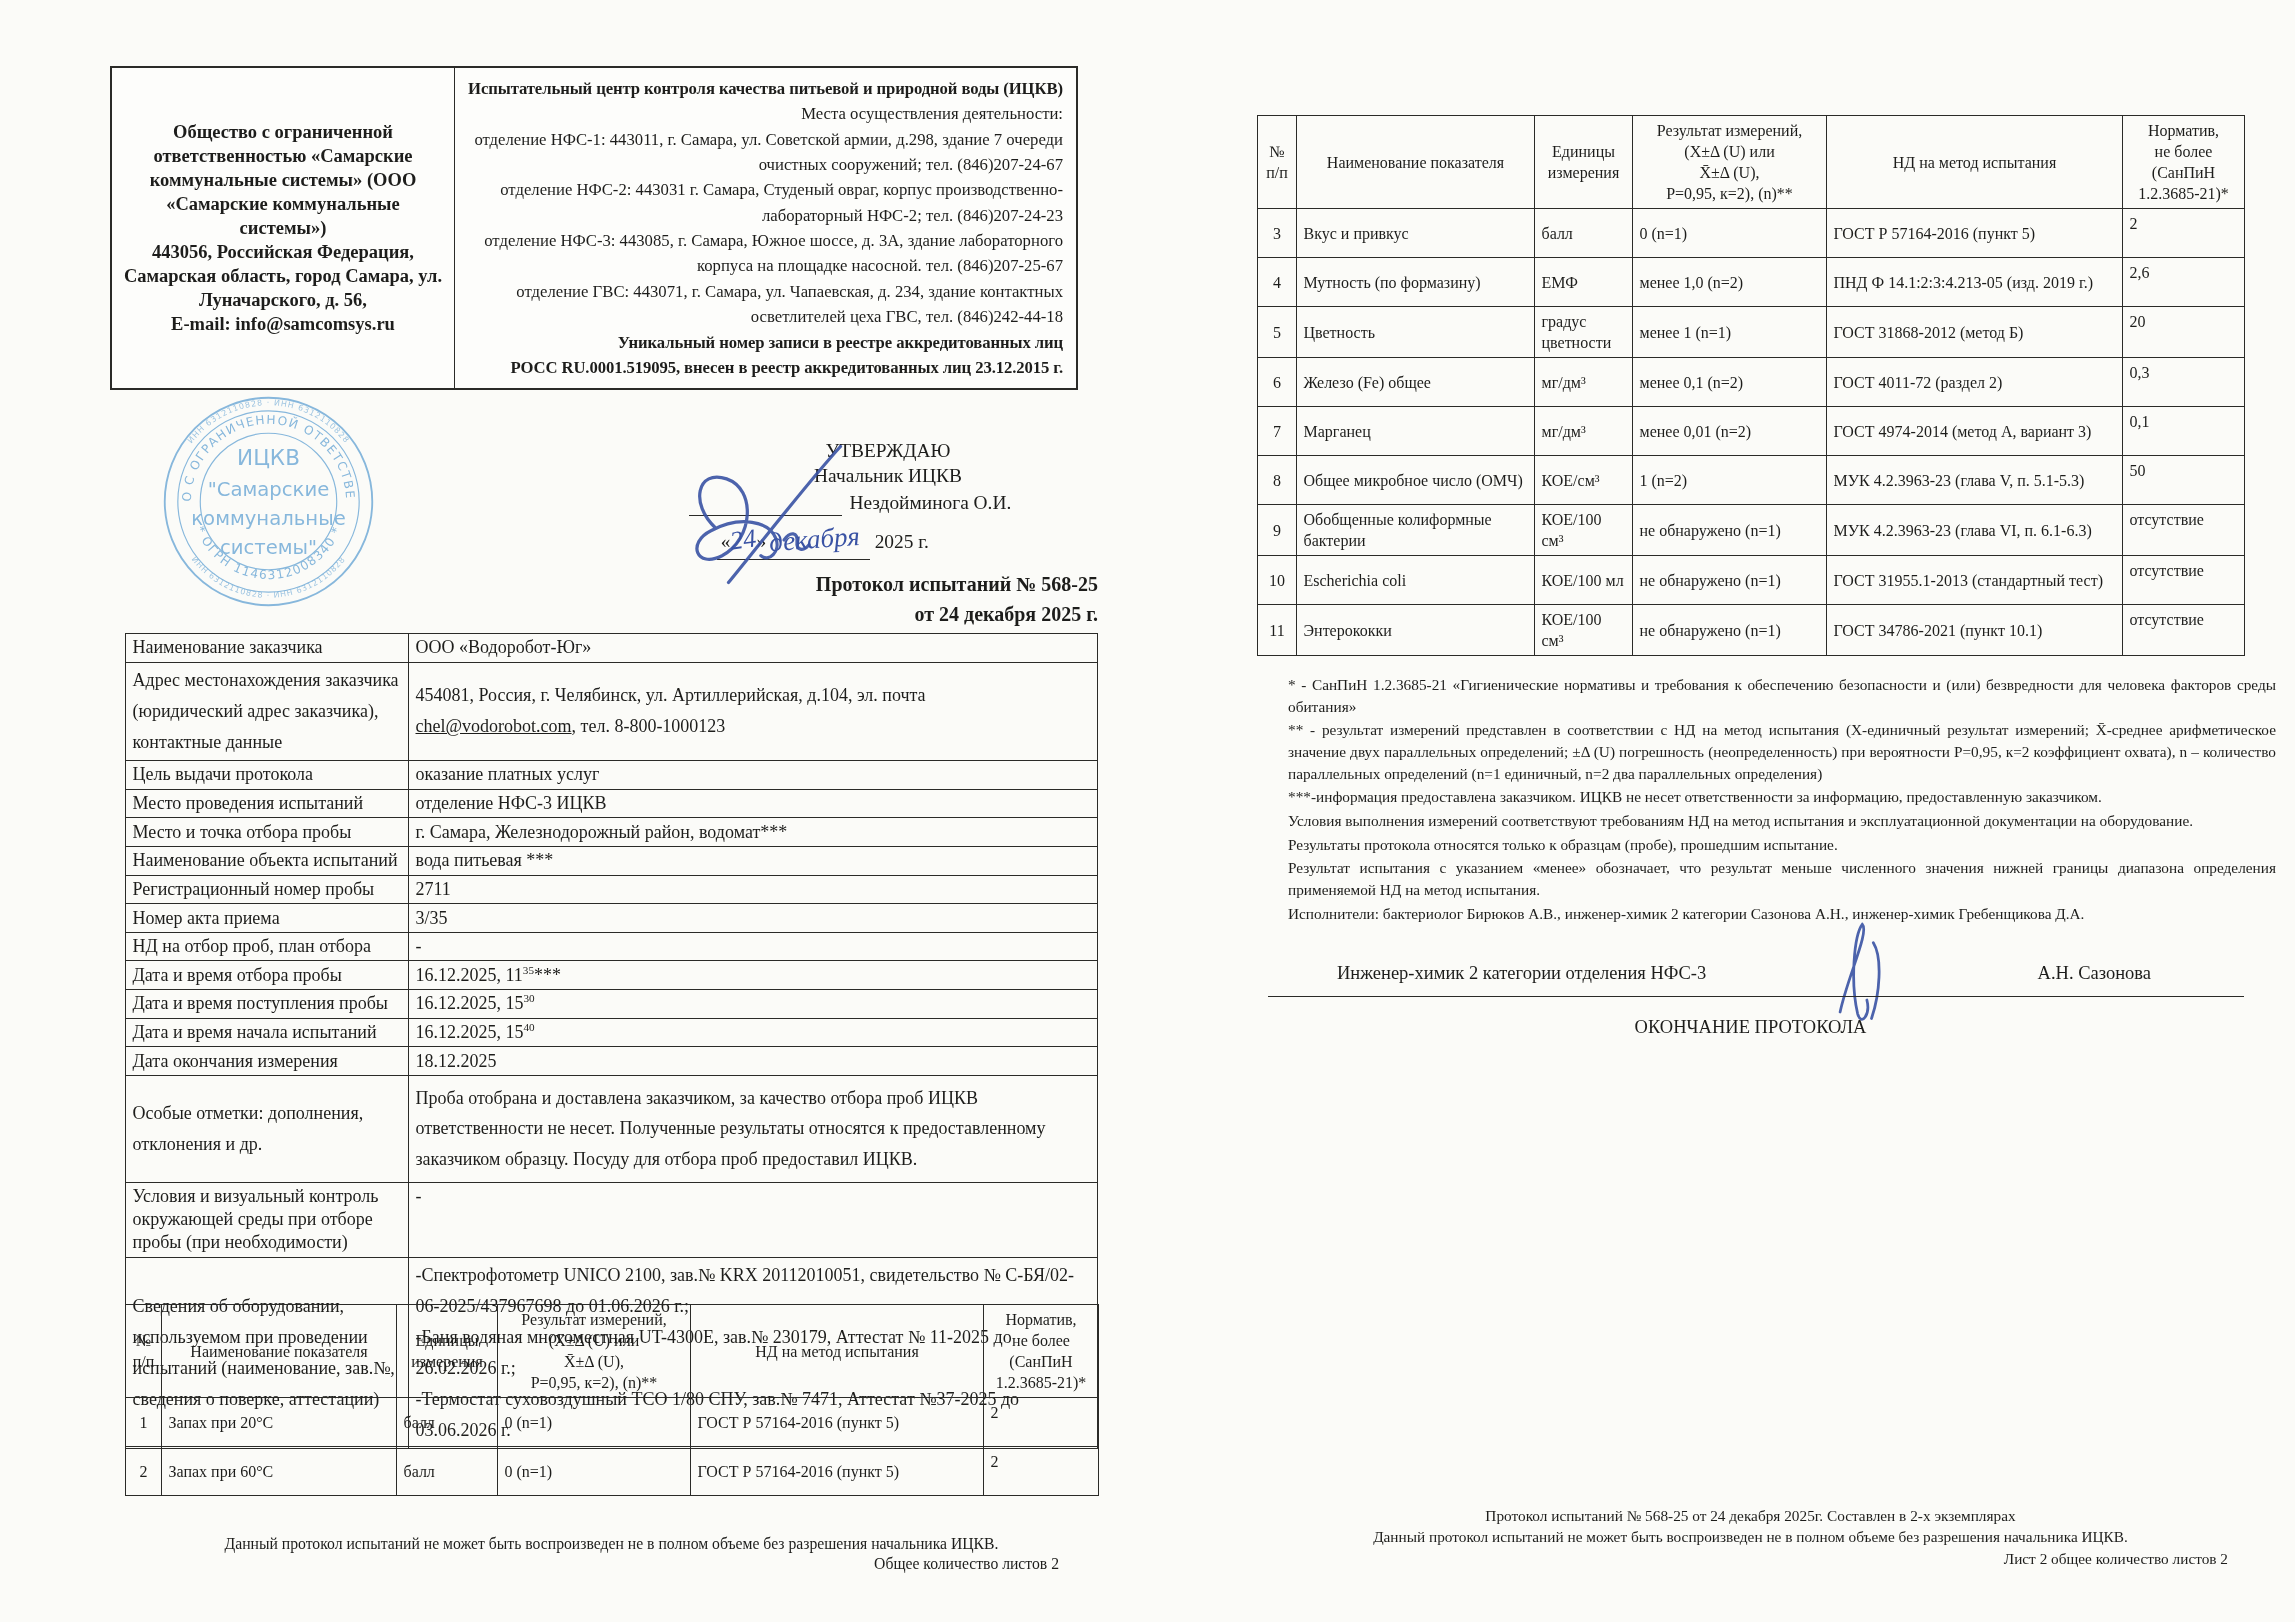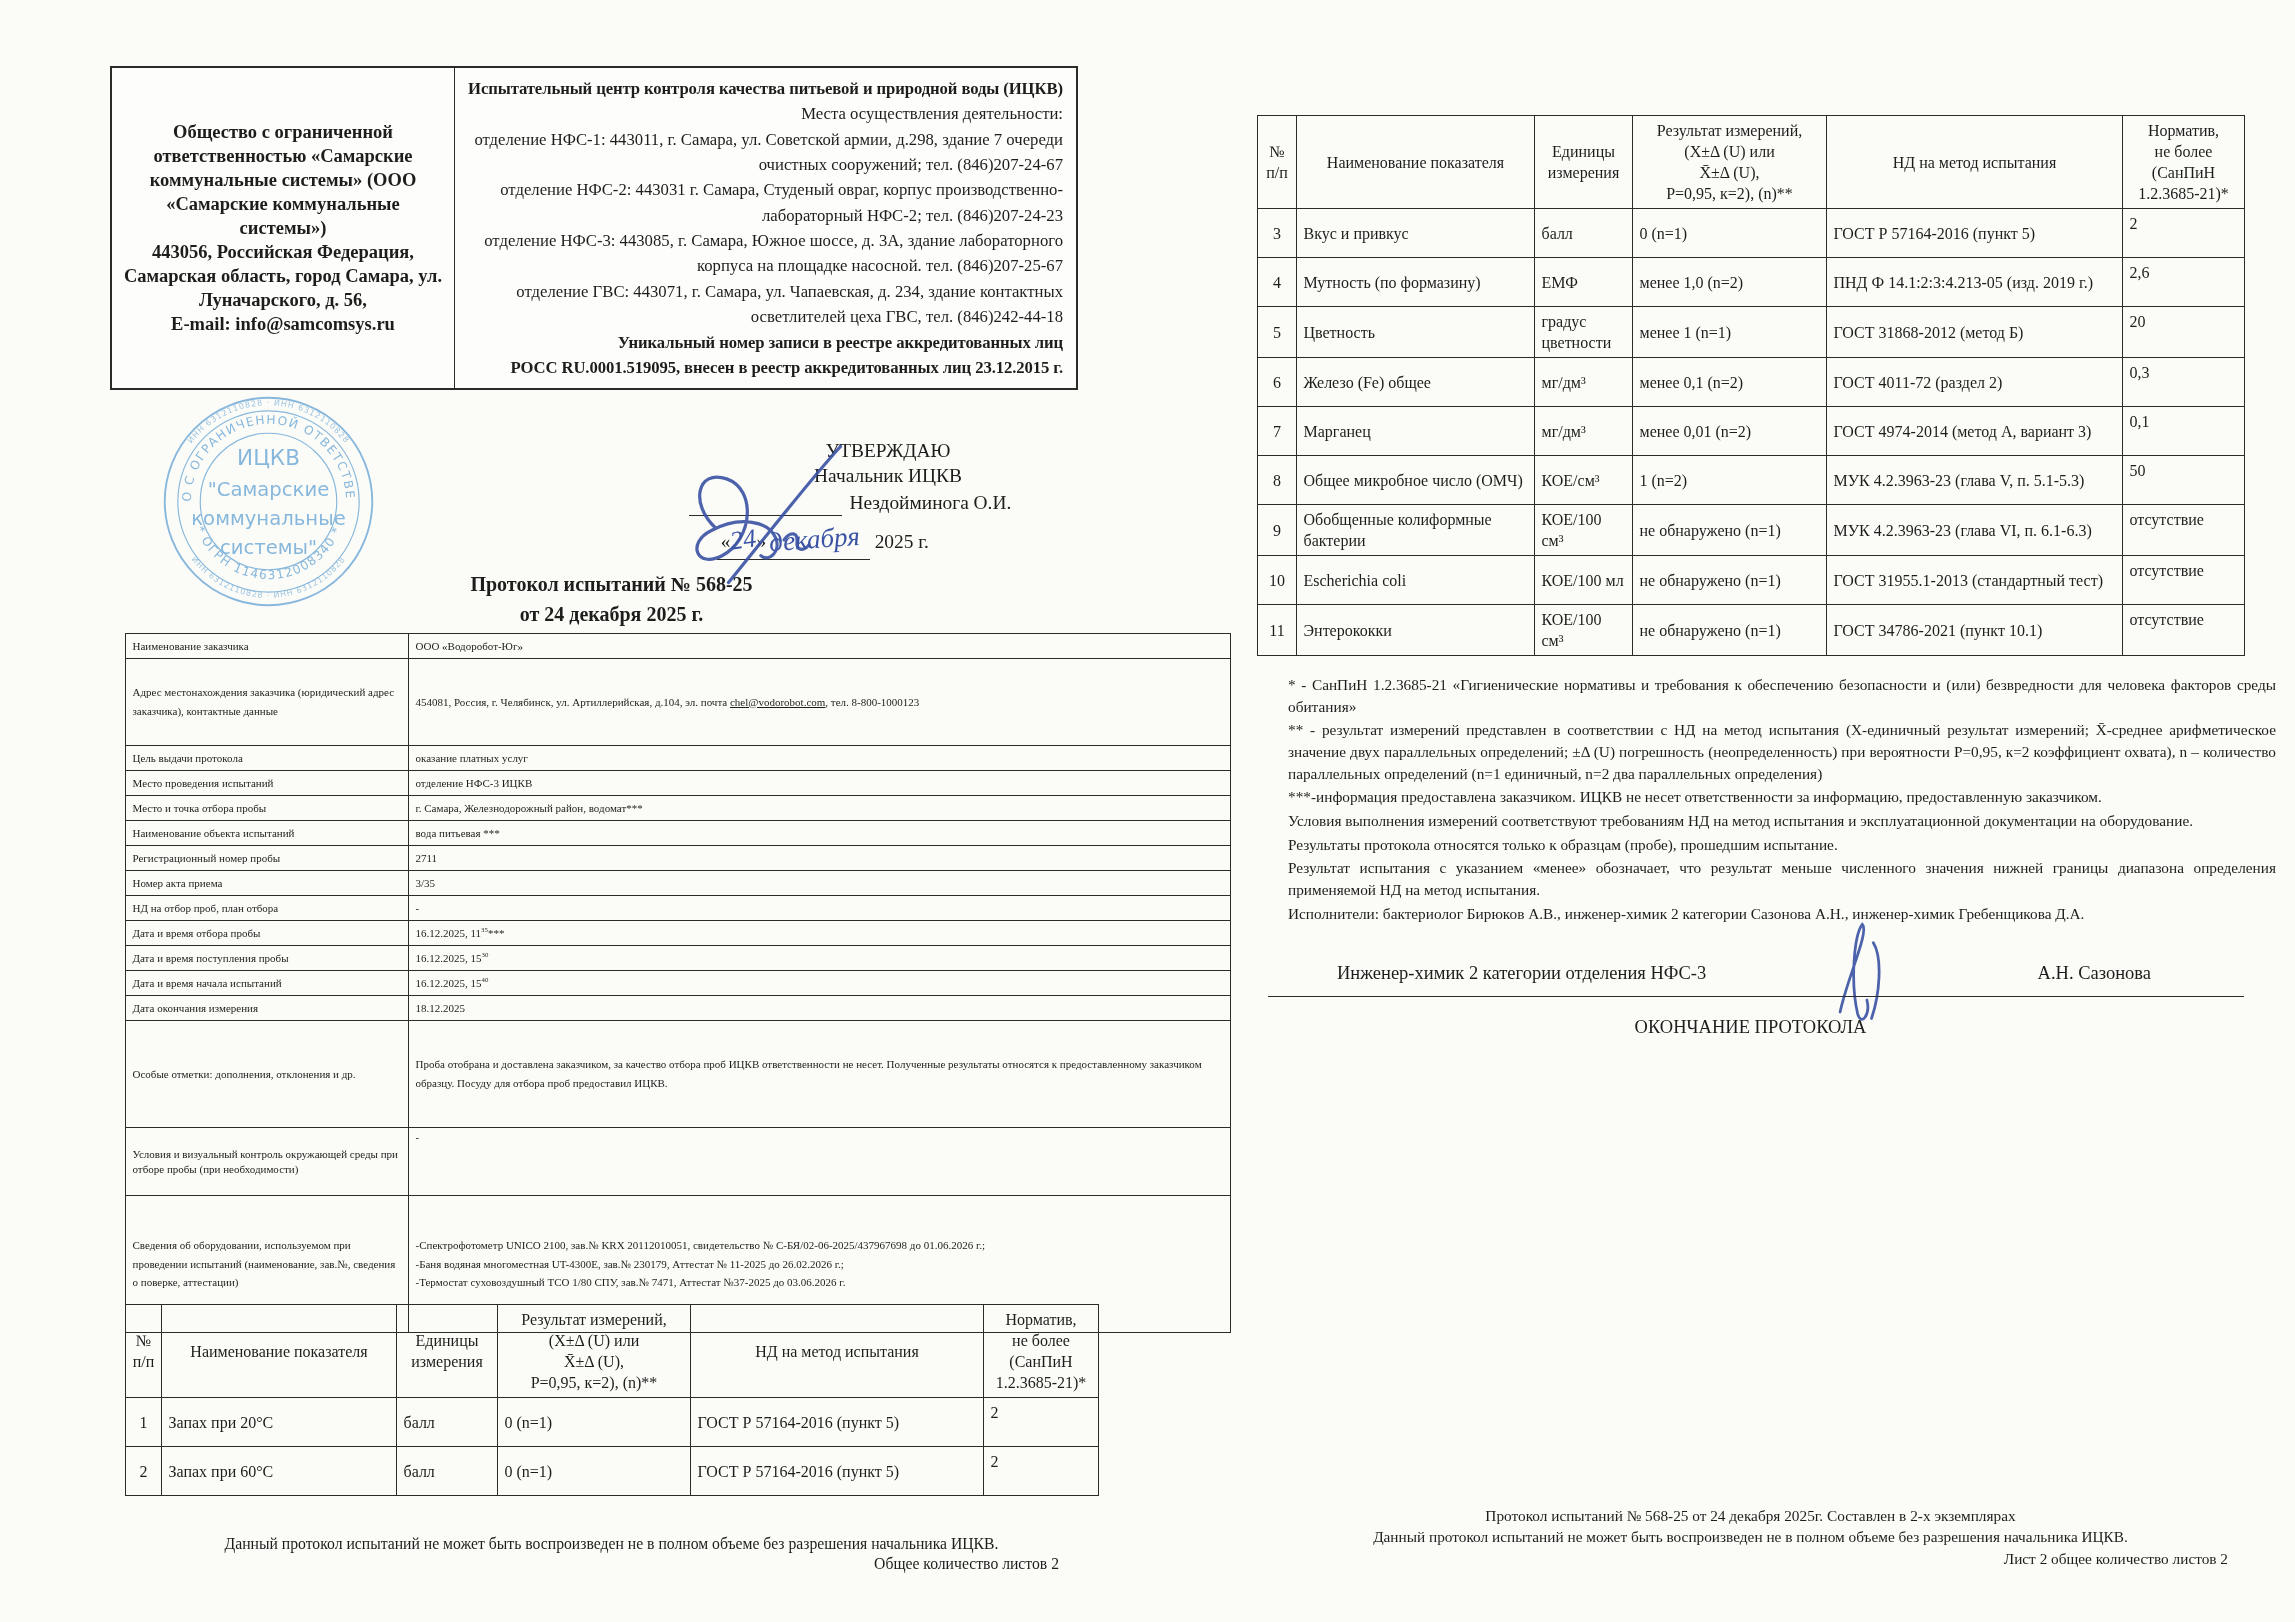--- a/index.html
+++ b/index.html
@@ -26,26 +26,26 @@
   .approve .row3 {display:flex;align-items:flex-end;margin-top:2px;}
   .sig-underline {flex:0 0 153px;border-bottom:1.4px solid #2b2b28;height:16.7px;margin-right:7.4px;}
   .approve .row4 {margin-top:6.5px;padding-left:28px;white-space:nowrap;}
   .date-ul {display:inline-block;border-bottom:1.4px solid #2b2b28;padding:0 3.7px 1.9px;}
   .hand {color:#3a53a4;font-style:italic;display:inline-block;}
   .hand.day {font-size:26px;transform:rotate(-8deg);}
   .hand.month {font-size:27px;transform:rotate(-4deg);margin:0 6.5px 0 2.8px;}
   .sig1 {position:absolute;left:670px;top:440px;width:204px;height:162px;pointer-events:none;}
 
   
-  .doc-title {position:absolute;left:125px;top:569px;width:973px;text-align:center;
+  .doc-title {position:absolute;left:125px;top:569px;width:973px;text-align:right;
               font-weight:bold;font-size:20px;line-height:1.5;}
 
   
   table {border-collapse:collapse;table-layout:fixed;}
-  .details {position:absolute;left:125px;top:633px;width:1106px;font-size:11px;padding-left:37px;}
+  .details {position:absolute;left:125px;top:633px;width:973px;font-size:18px;padding-left:37px;}
   .details td {border:1.4px solid #2b2b28;padding:2.3px 6.5px;vertical-align:middle;line-height:1.28;
                word-wrap:break-word;}
   .details td.lbl {width:283px;}
   .details tr.sp td {line-height:1.72;}
   .details tr.h54  {height:25px;}
   .details tr.h190 {height:87px;}
   .details tr.h235 {height:107px;}
   .details tr.h150 {height:68px;}
   .details tr.h300 {height:137px;}
   .link {text-decoration:underline;}

